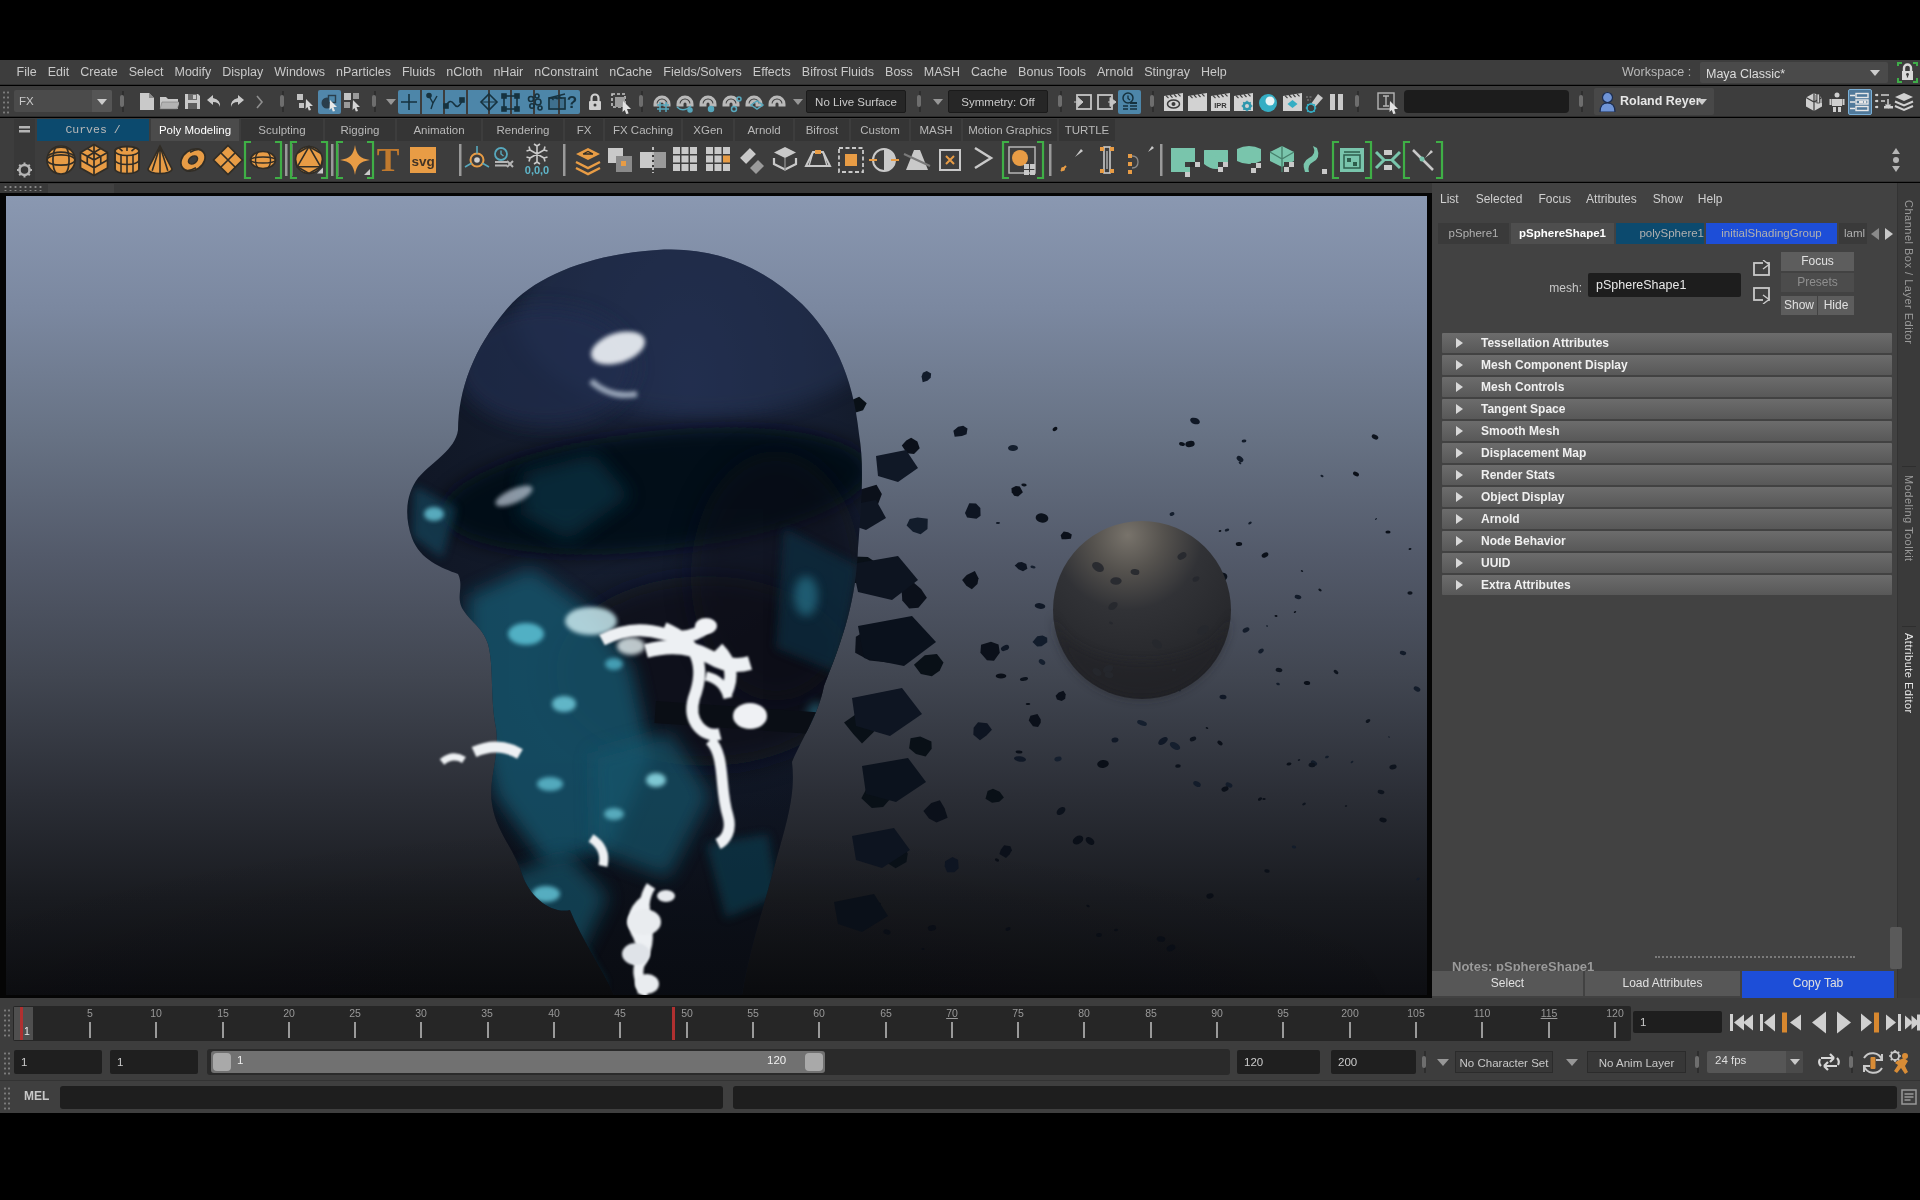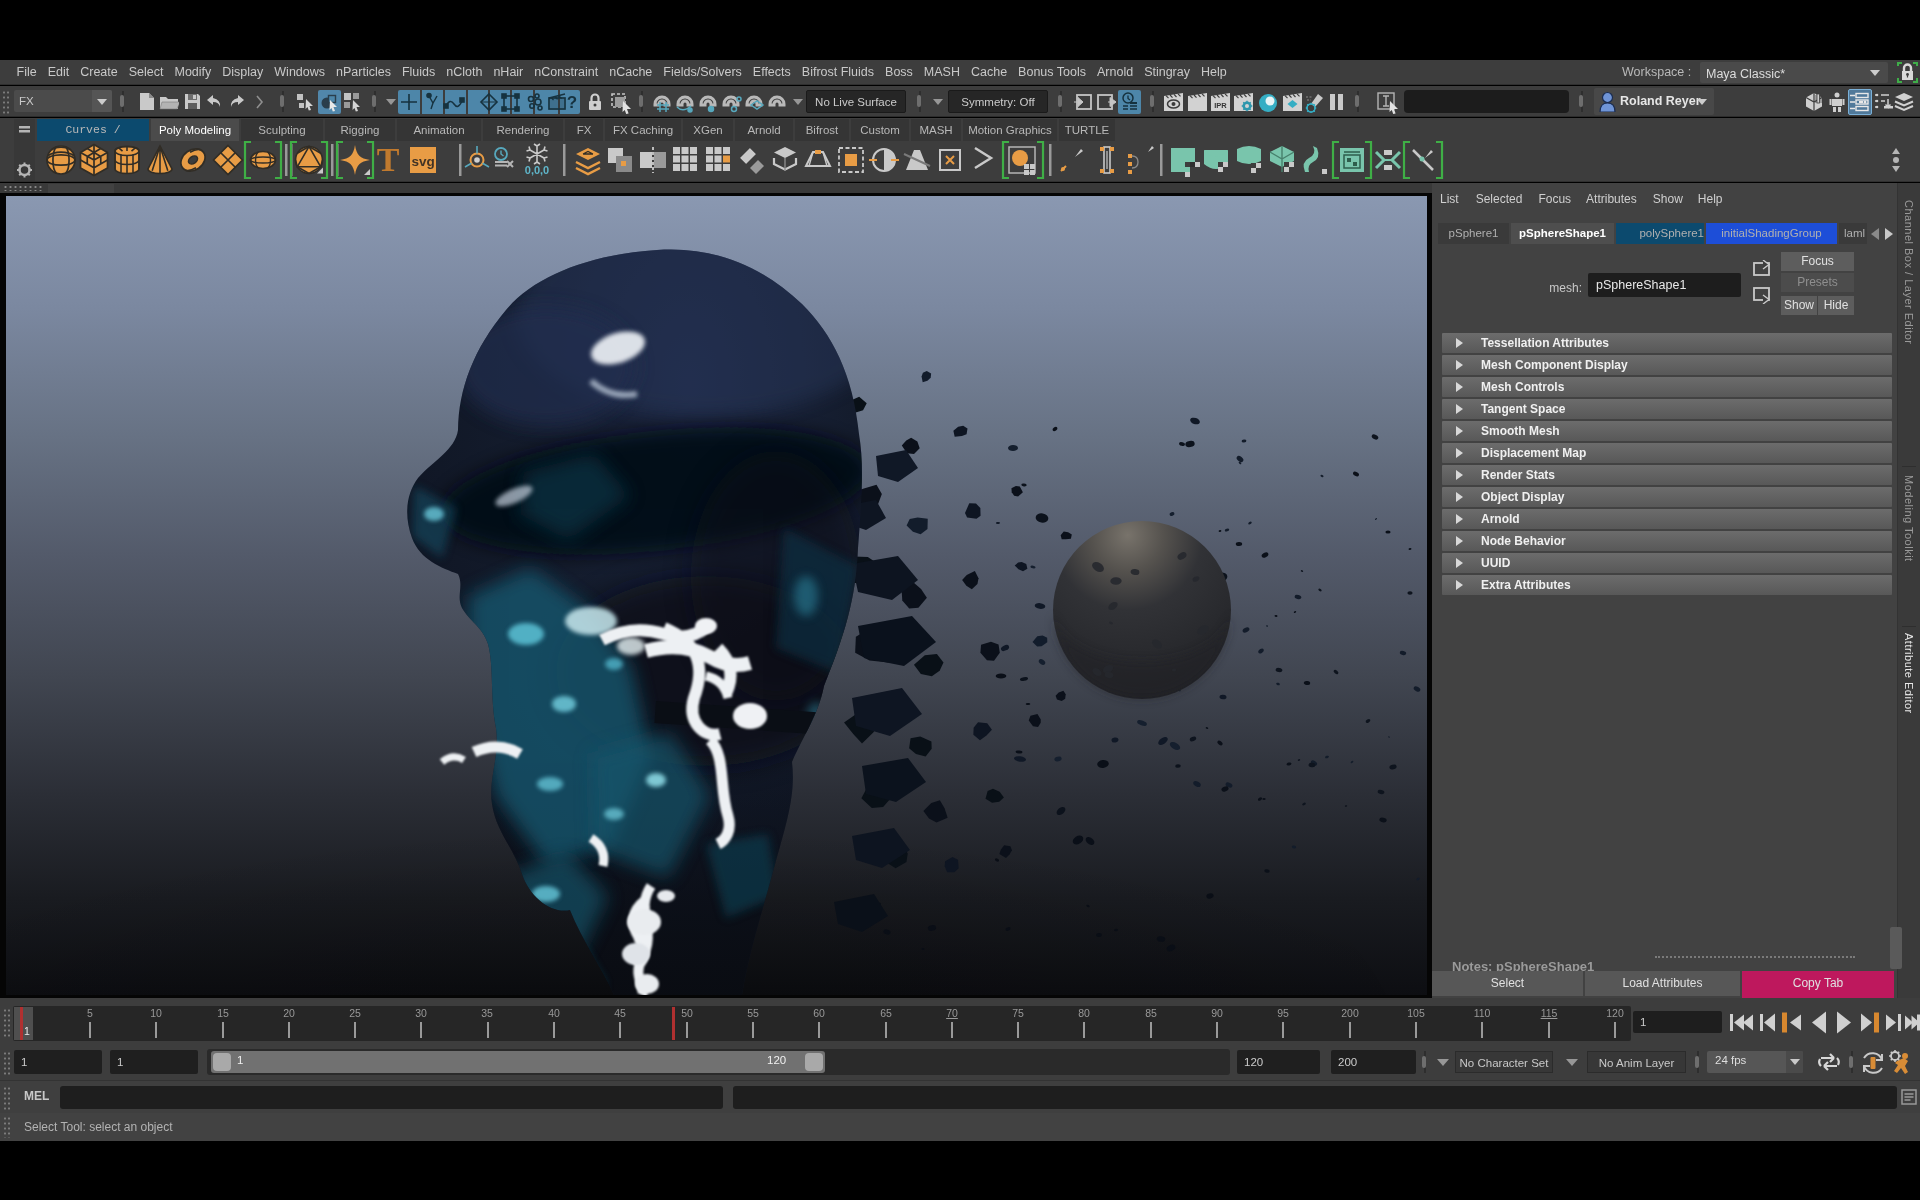--- a/index.html
+++ b/index.html
@@ -1053,21 +1053,21 @@
     </div>
   <div class="secbar" style="top:575px;">
       <div class="tri"></div>
       <div class="lbl">Extra Attributes</div>
     </div>
 
   <div class="abs" style="top:956px;left:1655px;width:200px;border-top:2px dotted #7a7a7a;"></div>
   <div class="abs" style="top:959px;left:1452px;width:200px;height:12px;overflow:hidden;color:#9a9a9a;font-size:13px;font-weight:bold;">Notes: pSphereShape1</div>
   <div class="btn" style="left:1432px;top:971px;width:151px;height:25px;line-height:25px;background:#575757;">Select</div>
   <div class="btn" style="left:1585px;top:971px;width:155px;height:25px;line-height:25px;background:#575757;">Load Attributes</div>
-  <div class="btn" style="left:1742px;top:971px;width:152px;height:37px;line-height:25px;background:#be185d;">Copy Tab</div>
+  <div class="btn" style="left:1742px;top:971px;width:152px;height:37px;line-height:25px;background:#1d4ed8;">Copy Tab</div>
 
   <div class="abs" style="top:183px;left:1897px;width:23px;height:815px;background:#3a3a3a;border-left:1px solid #333;" id="rstrip">
     <div class="vtext" style="left:5px;top:17px;">Channel Box / Layer Editor</div>
     <div class="abs" style="left:4px;top:283px;width:14px;height:1px;background:#2e2e2e;"></div>
       <div class="vtext" style="left:5px;top:292px;">Modeling Toolkit</div>
     <div class="abs" style="left:4px;top:443px;width:14px;height:1px;background:#2e2e2e;"></div>
       <div class="vtext" style="left:5px;top:450px;color:#e8e8e8;">Attribute Editor</div>
   </div>
   <div class="abs" style="top:927px;left:1890px;width:12px;height:42px;background:#5a5a5a;border-radius:2px;"></div>
 
@@ -1206,18 +1206,14 @@
     <div class="dot2" style="left:3px;top:5px;height:24px;"></div>
     <div class="abs" style="left:24px;top:8px;color:#c9c9c9;font-size:12px;font-weight:bold;">MEL</div>
     <div class="abs" style="left:60px;top:5px;width:663px;height:23px;background:#1e1e1e;border-radius:3px;"></div>
     <div class="abs" style="left:733px;top:5px;width:1164px;height:23px;background:#1e1e1e;border-radius:3px;"></div>
     <svg class="abs" style="left:1901px;top:8px;" width="16" height="16">
         <rect x="1" y="1" width="14" height="14" fill="none" stroke="#999" stroke-width="1.5"></rect>
         <path d="M3.5 5 h9 M3.5 8 h9 M3.5 11 h6" stroke="#999" stroke-width="1.3"></path>
       </svg>
   </div>
 
-  <div class="abs" style="top:1113px;left:0;width:1920px;height:28px;background:#424242;" id="helprow">
-    <div class="dot2" style="left:3px;top:3px;height:22px;"></div>
-    <div class="abs" style="left:24px;top:7px;color:#b3b3b3;font-size:12px;">Select Tool: select an object</div>
-  </div>
 
 </div>
 
 </body></html>

